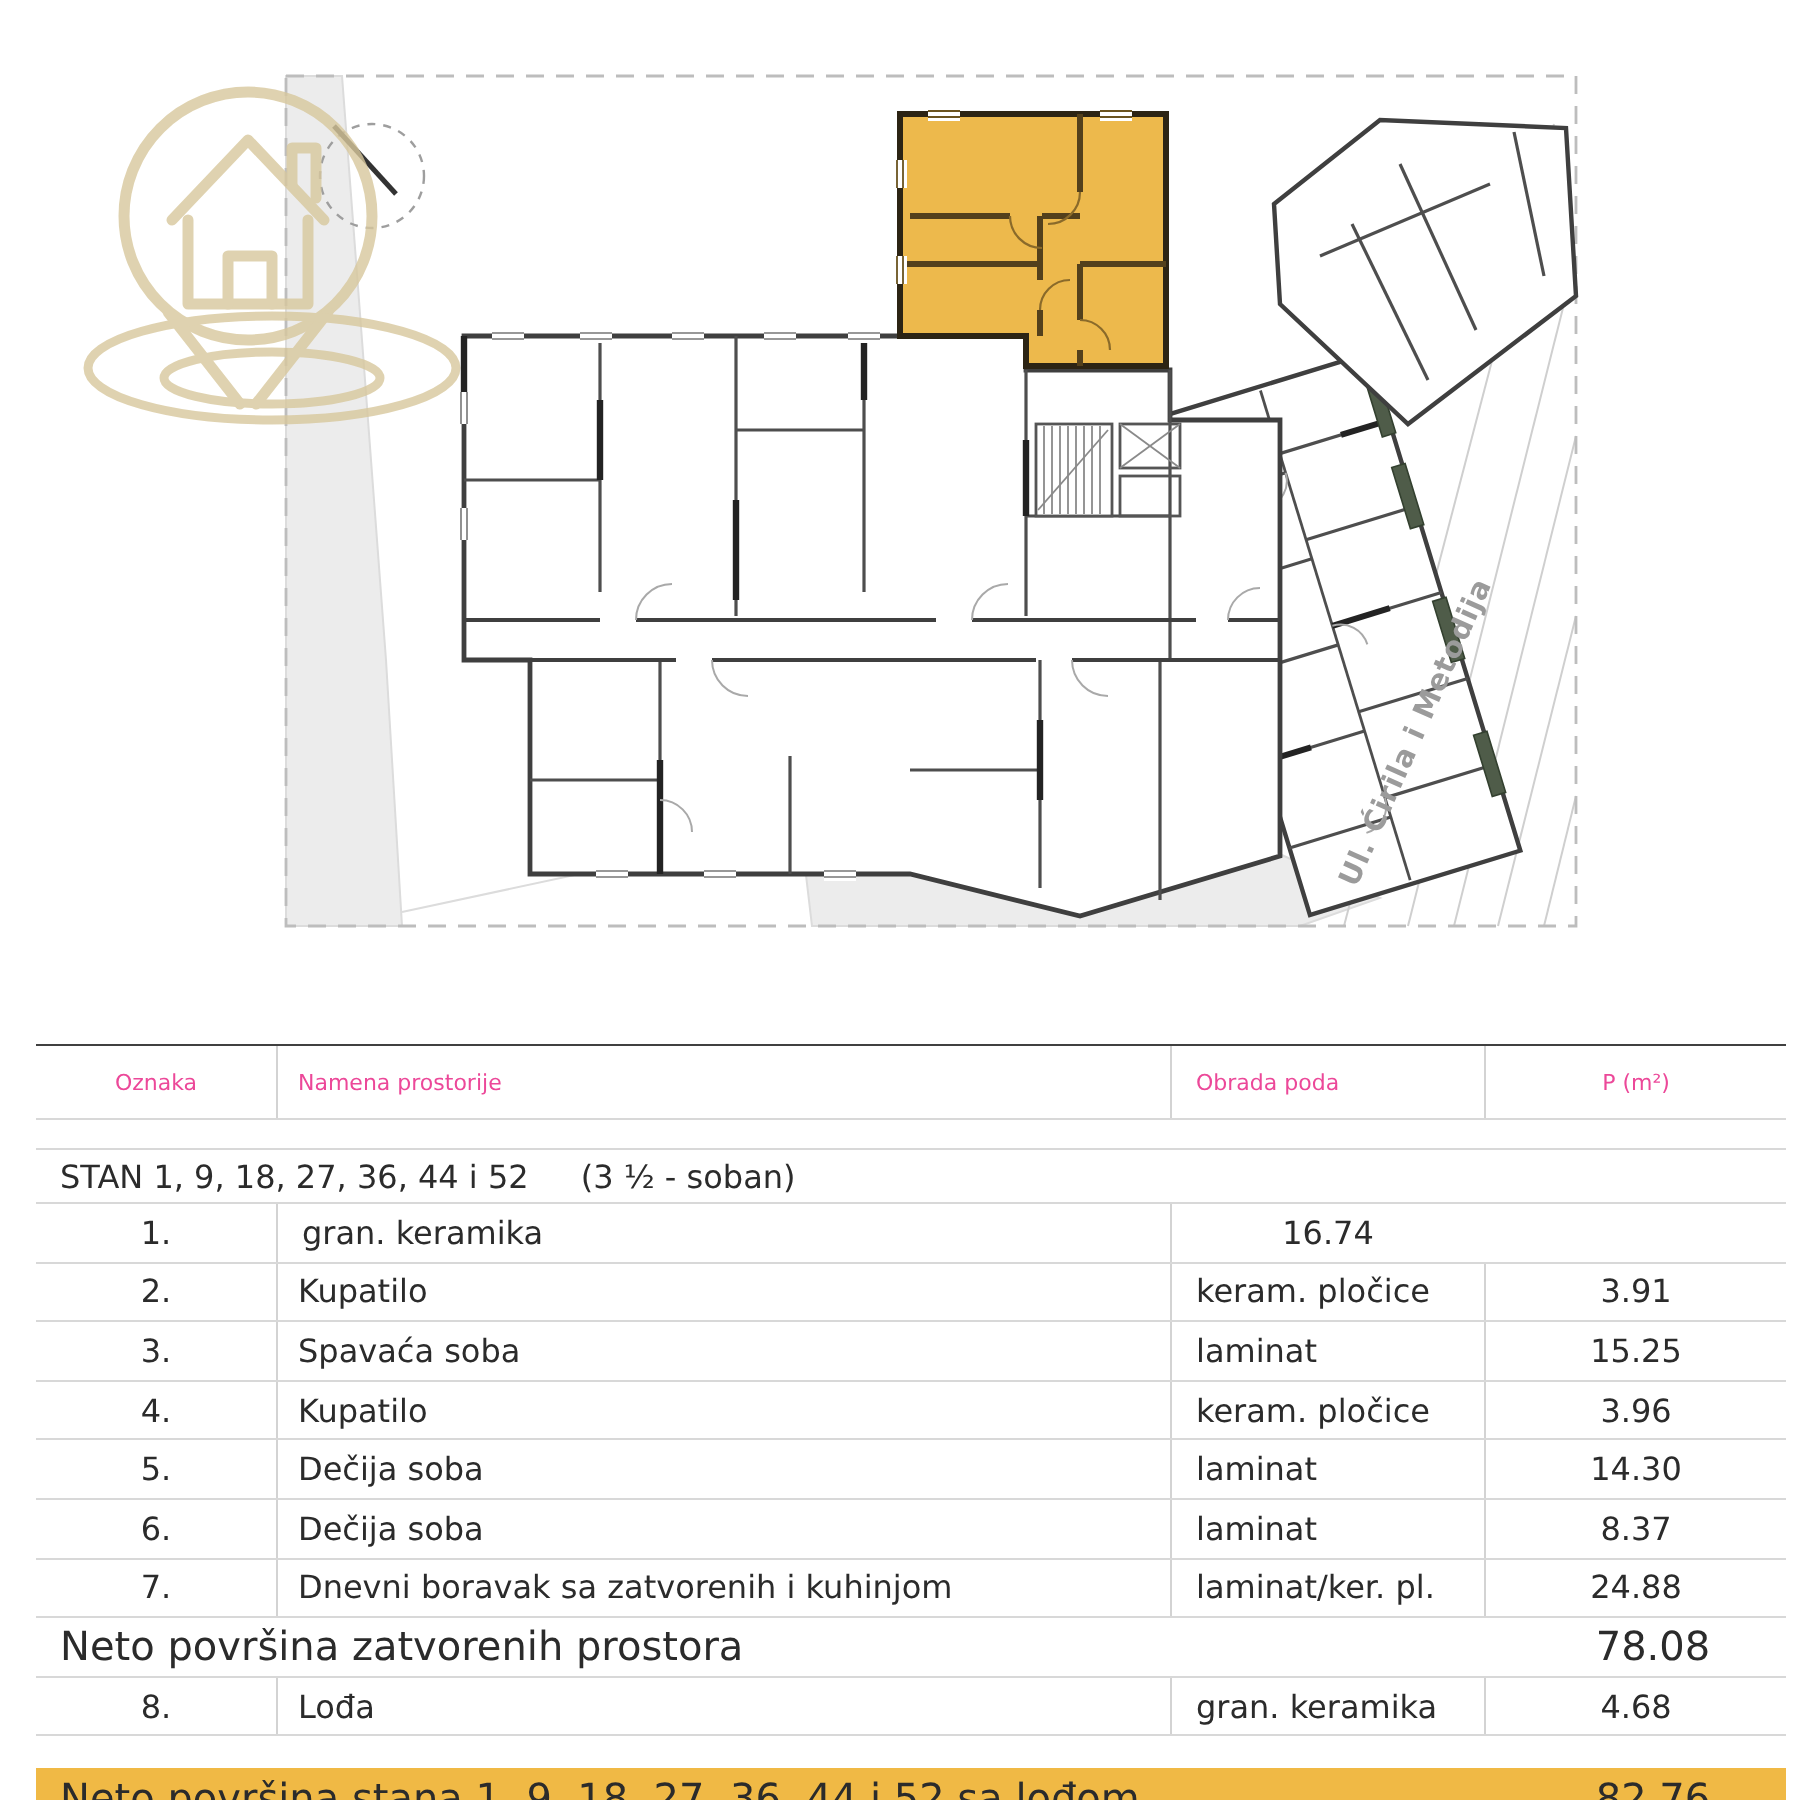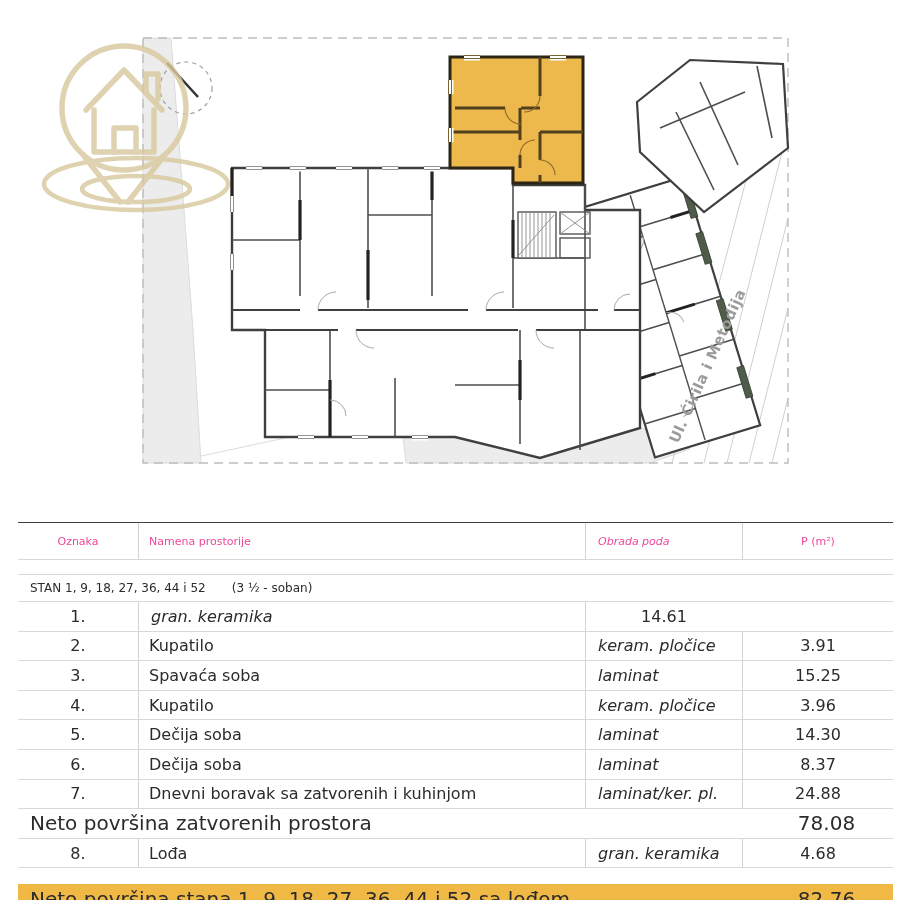--- a/index.html
+++ b/index.html
@@ -10,28 +10,28 @@
   svg text{font-family:"DejaVu Sans","Liberation Sans",sans-serif;}
   .apt-fill{fill:var(--accent,#edb94c);}
   .planter{fill:var(--planter,#4f5c49);stroke:#33402f;stroke-width:.8;}
   .logo-stroke{stroke:var(--logo,#d7c79c);fill:none;stroke-linecap:round;stroke-linejoin:round;}
 
   
   .sheet{position:absolute;left:18px;top:522px;width:875px;}
   .trow{display:grid;grid-template-columns:120px 447px 157px 151px;align-items:center;border-bottom:1px solid #d8d8d8;}
   .thead{height:36px;border-top:1px solid #404040;color:#ec4899;font-size:11px;}
   .spacer{height:14px;}
-  .section{height:26px;display:flex;align-items:center;padding-left:12px;font-size:12px;text-align:center;}
+  .section{height:26px;display:flex;align-items:center;padding-left:12px;font-size:16px;text-align:center;}
   .section .sub{margin-left:26px;}
   .r{height:28.6px;font-size:16px;}
   .summary{height:28.6px;font-size:20px;display:grid;grid-template-columns:742px 133px;align-items:center;}
   .total{height:30px;border-bottom:none;background:var(--accentrow,#f0b945);margin-top:16px;}
   .c1{text-align:center;}
   .c2{padding-left:10px;border-left:1px solid #d3d3d3;align-self:stretch;display:flex;align-items:center;}
-  .c3{padding-left:12px;border-left:1px solid #d3d3d3;align-self:stretch;display:flex;align-items:center;font-style:italic;}
+  .c3{padding-left:12px;border-left:1px solid #d3d3d3;align-self:stretch;display:flex;align-items:center;}
   .c4{text-align:center;border-left:1px solid #d3d3d3;align-self:stretch;display:flex;align-items:center;justify-content:center;}
   .lbl{padding-left:12px;}
   .val{text-align:center;}
 </style>
 </head>
 <body>
 
 <div class="plan-wrap">
 <svg width="898" height="515" viewBox="0 0 898 515">
 
@@ -245,21 +245,21 @@
   <div class="trow spacer"></div>
 
   <div class="section" style="border-bottom:1px solid #d8d8d8;">
     <span>STAN 1, 9, 18, 27, 36, 44 i 52</span>
     <span class="sub">(3 ½ - soban)</span>
   </div>
 
   <div class="trow r">
     <div class="c1">1.</div>
     <div class="c3">gran. keramika</div>
-    <div class="c4">14.61</div>
+    <div class="c4">16.74</div>
   </div>
   <div class="trow r">
     <div class="c1">2.</div>
     <div class="c2">Kupatilo</div>
     <div class="c3">keram. pločice</div>
     <div class="c4">3.91</div>
   </div>
   <div class="trow r">
     <div class="c1">3.</div>
     <div class="c2">Spavaća soba</div>

